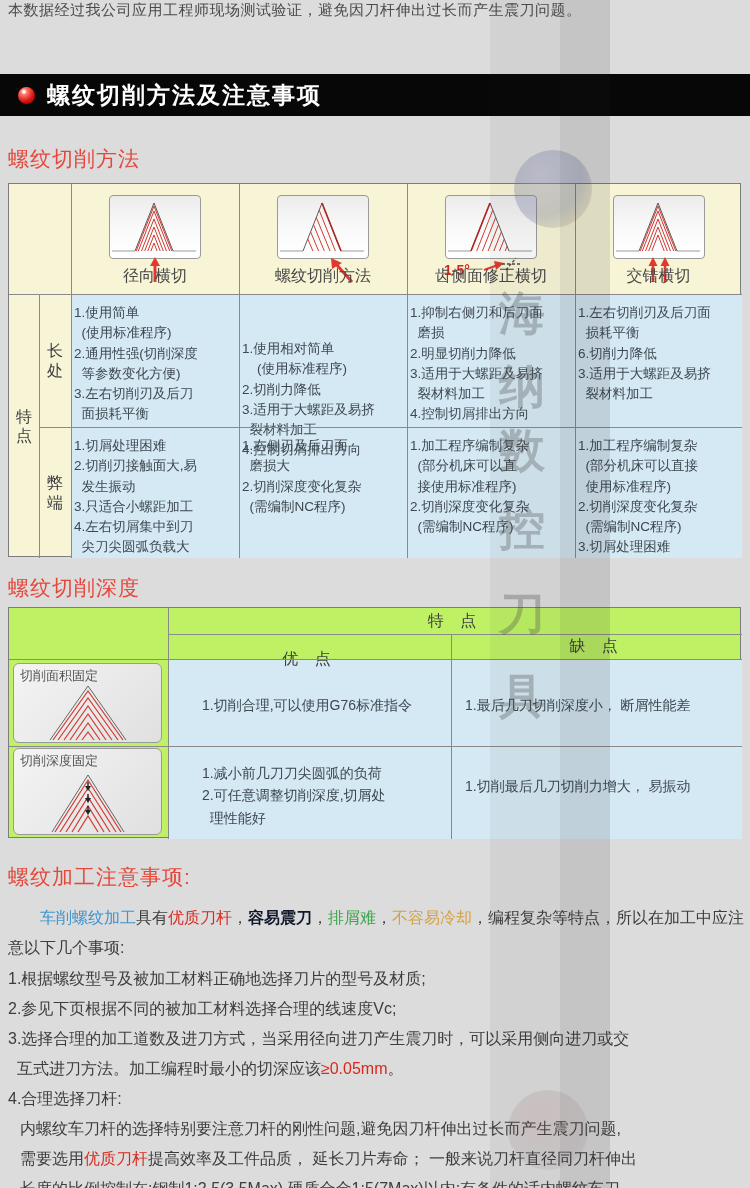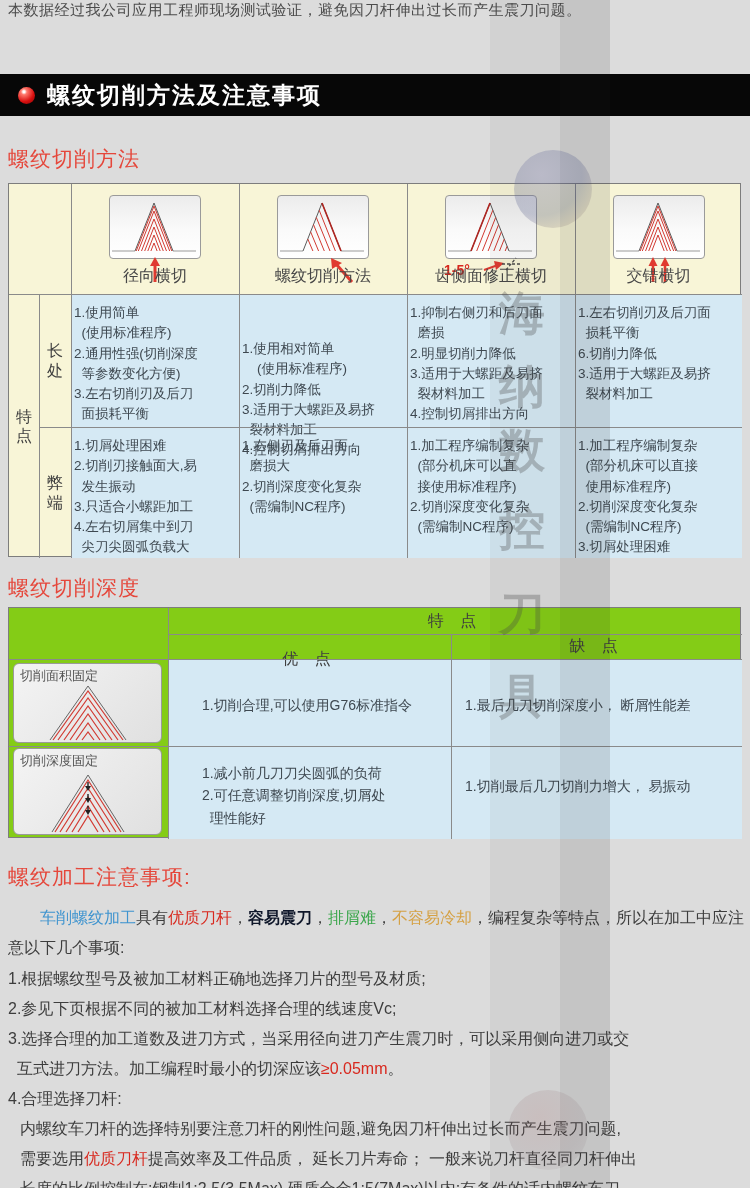--- a/index.html
+++ b/index.html
@@ -30,21 +30,21 @@
 
   .mcell{position:absolute;top:0;height:110px;}
   .dbox{position:absolute;left:50%;transform:translateX(-50%);top:11px;width:90px;height:62px;
     background:linear-gradient(180deg,#ececec 0%,#fafafa 55%,#ffffff 100%);
     border:1px solid #9a9a9a;border-radius:4px;}
   .caption{position:absolute;left:0;right:0;bottom:7px;text-align:center;font-size:16px;color:#474747;}
   .underlay{position:absolute;left:50%;transform:translateX(-50%);top:72px;width:110px;height:30px;}
   .angle{position:absolute;left:8px;top:6px;color:#d8281e;font-size:14px;font-weight:bold;}
 
   
-  .t2{position:absolute;left:8px;top:607px;width:733px;height:231px;background:#84cc16;
+  .t2{position:absolute;left:8px;top:607px;width:733px;height:231px;background:#bef264;
     border:1px solid #7d7d7d;box-sizing:border-box;padding-left:40px;}
   .t2 .hdr{position:absolute;display:flex;align-items:center;justify-content:center;
     font-size:16px;color:#3f3f3f;letter-spacing:6px;}
   .lbox{position:absolute;left:4px;width:149px;background:linear-gradient(135deg,#f4f4f4,#e0e0e0);
     border:1px solid #9a9a9a;border-radius:6px;box-sizing:border-box;}
   .lbox .lab{position:absolute;left:6px;top:3px;font-size:13px;color:#555;}
   .t2txt{font-size:14px;line-height:1.6;color:#3e4850;white-space:pre-wrap;display:flex;align-items:center;}
   .t2txt>div{padding:6px 4px 0 34px;}
 
   

